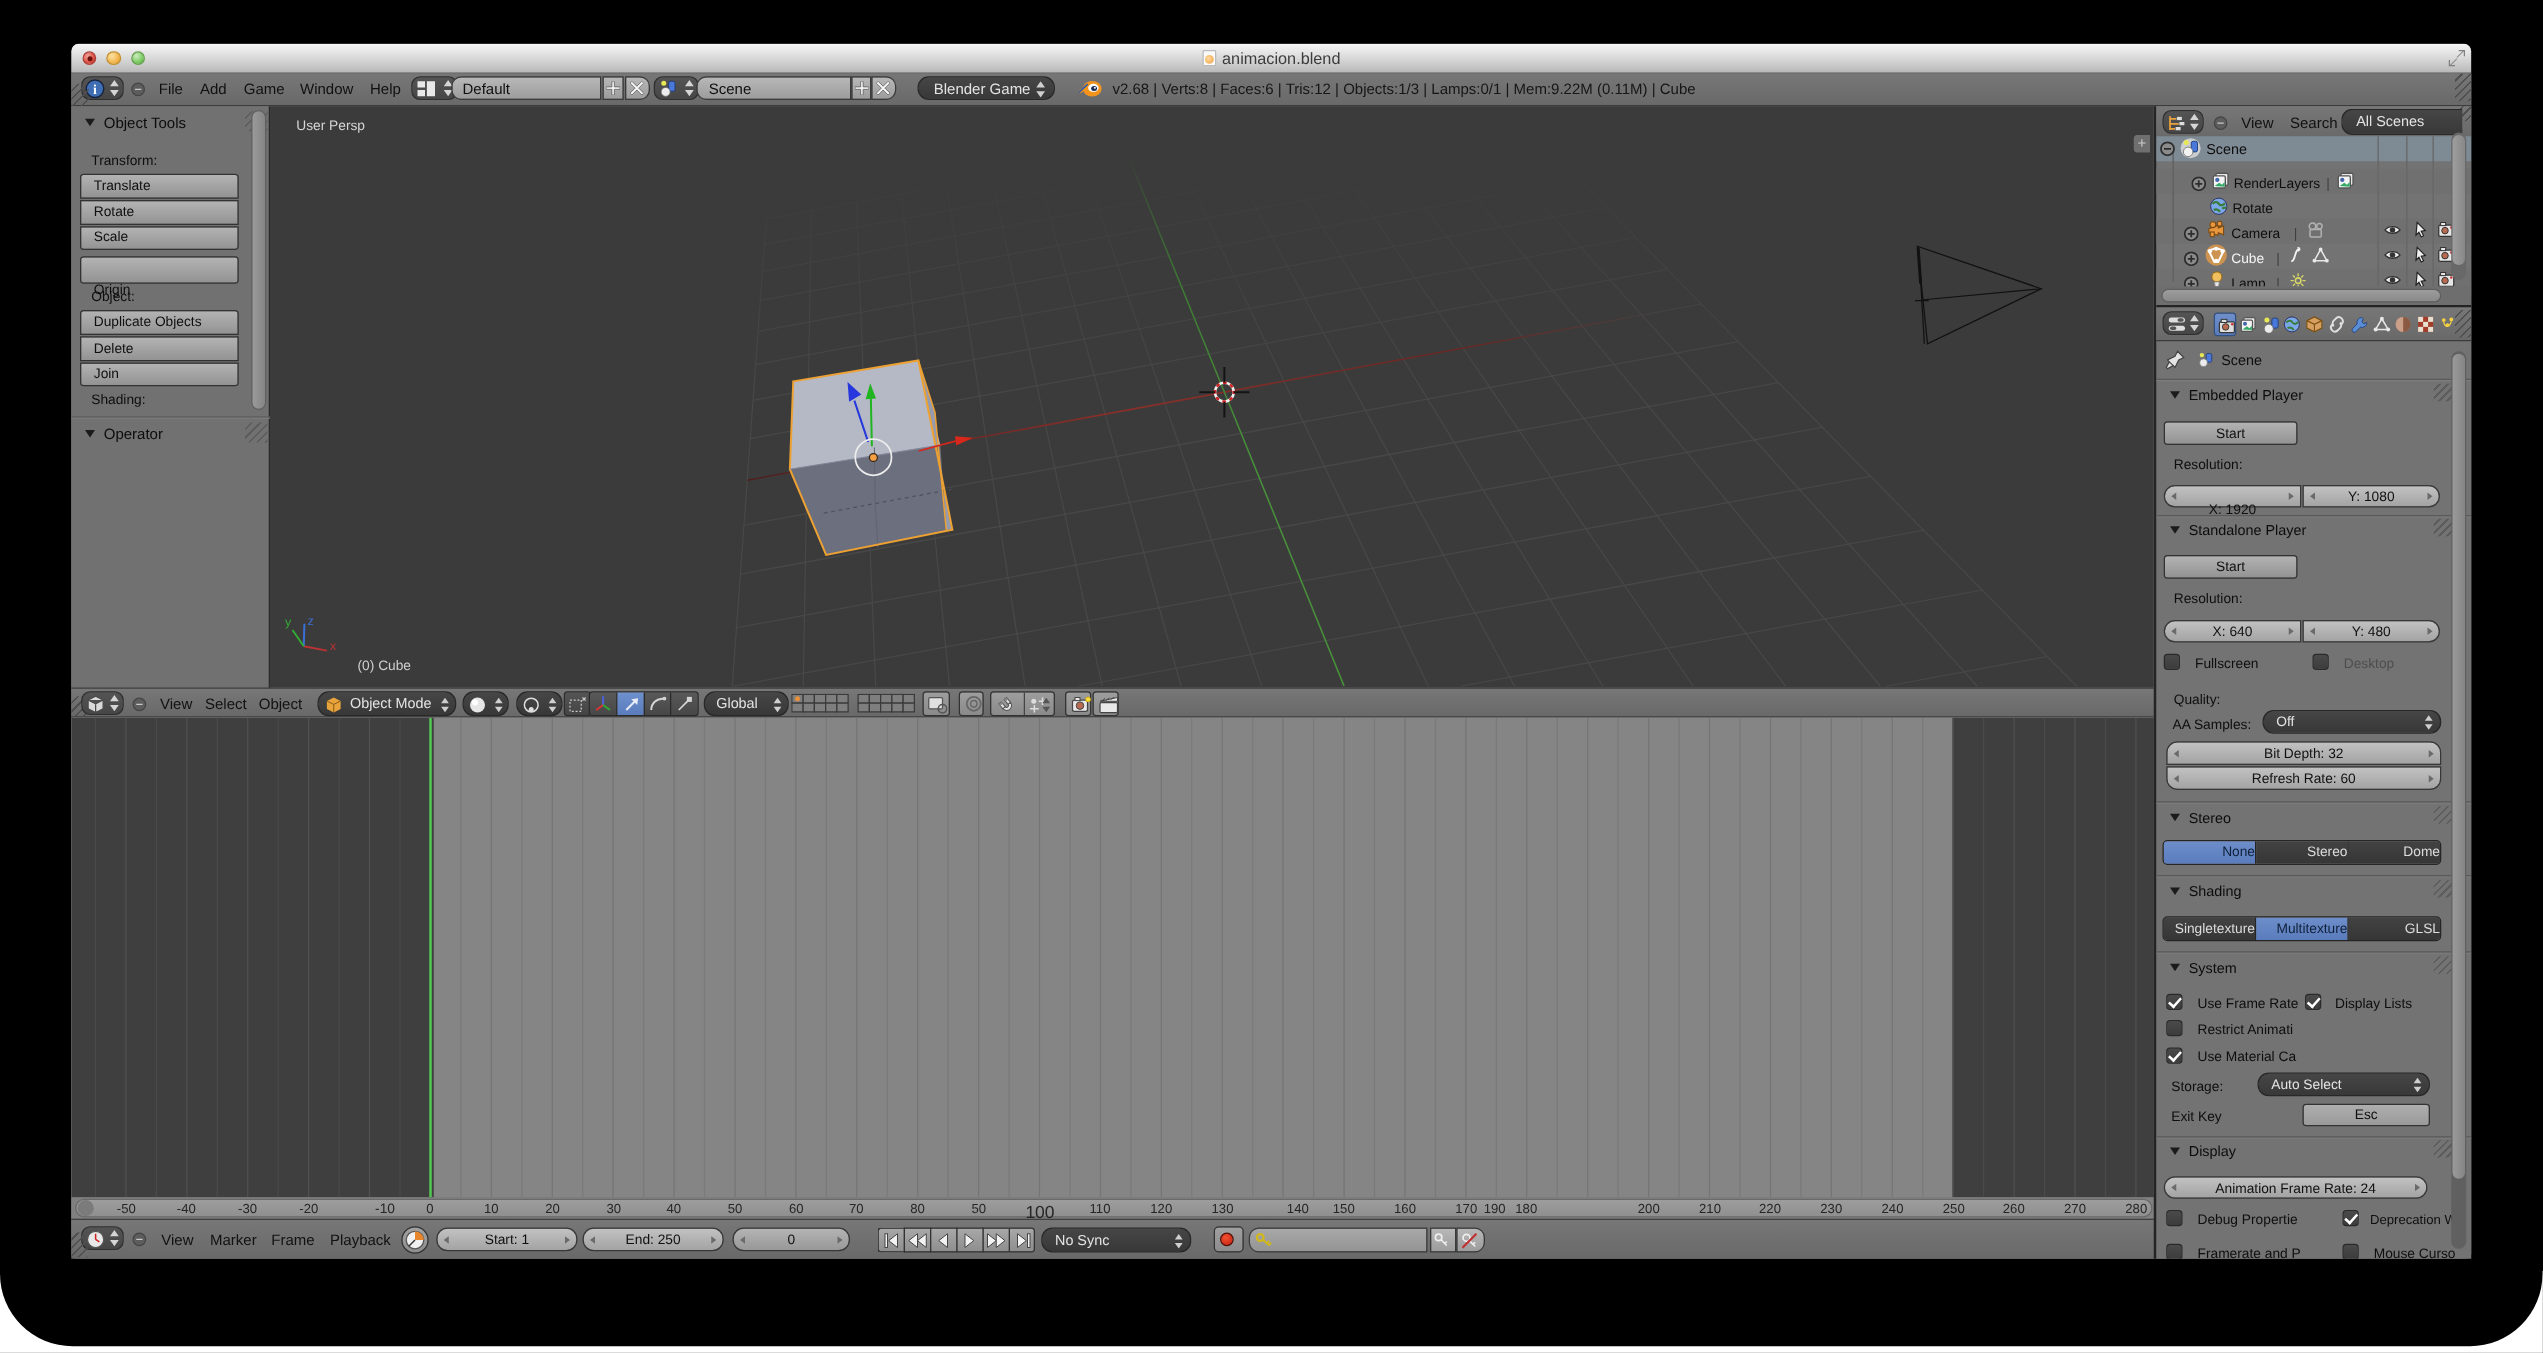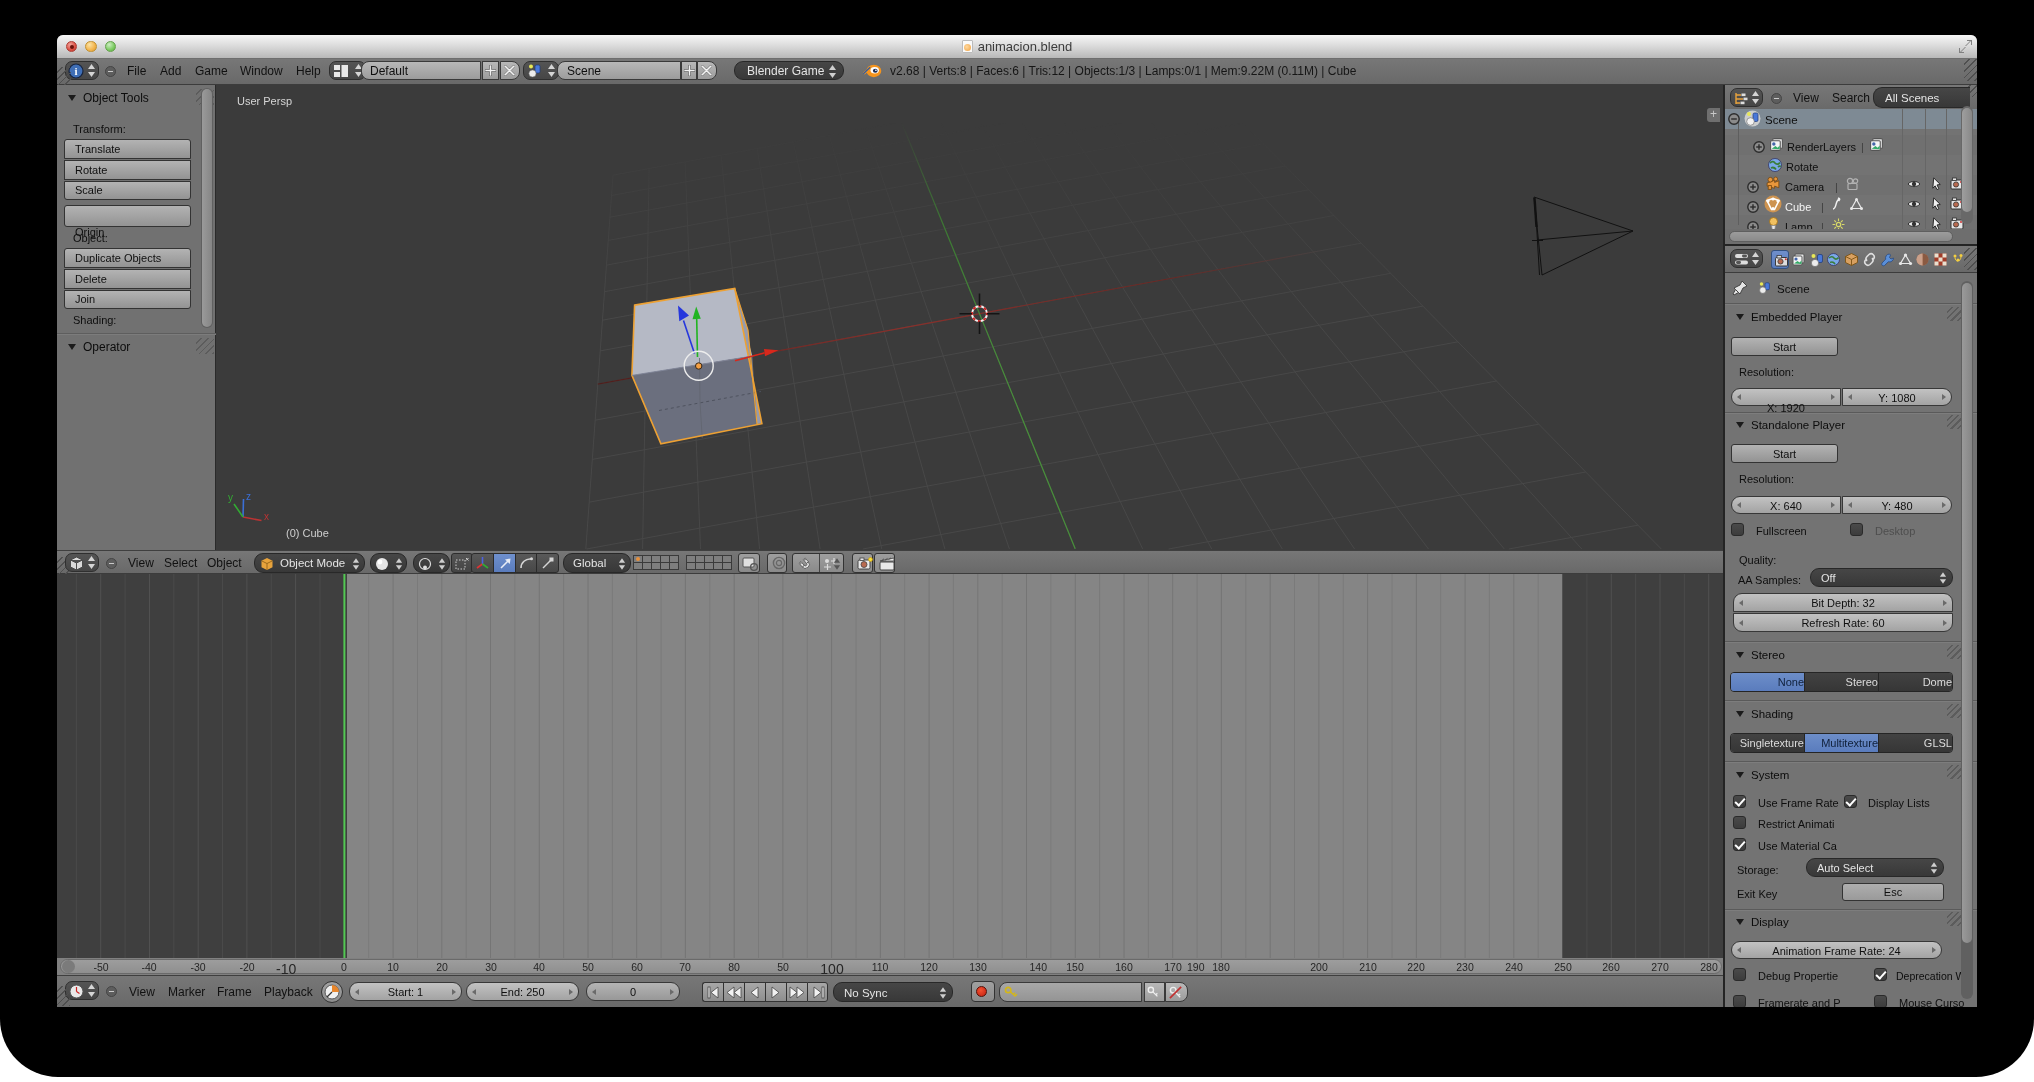--- a/index.html
+++ b/index.html
@@ -485,21 +485,21 @@
       </svg>
     </div>
   <div class="abs" id="ruler" style="left:0;top:923px;width:1668px;height:17px;background:#808080">
     <div style="position:absolute;left:3px;top:1px;right:3px;bottom:1px;background:linear-gradient(#9d9d9d,#8f8f8f);border:1px solid #6a6a6a;border-radius:8px"></div>
     <div style="position:absolute;left:5px;top:2px;width:13px;height:13px;border-radius:50%;background:#7b7b7b"></div>
     <div id="rulernums" style="position:absolute;left:0;top:0;width:1668px;height:17px">
         <div style="position:absolute;left:24px;top:2.5px;width:40px;text-align:center;font-size:10.5px;color:#262626">-50</div>
         <div style="position:absolute;left:72px;top:2.5px;width:40px;text-align:center;font-size:10.5px;color:#262626">-40</div>
         <div style="position:absolute;left:121px;top:2.5px;width:40px;text-align:center;font-size:10.5px;color:#262626">-30</div>
         <div style="position:absolute;left:170px;top:2.5px;width:40px;text-align:center;font-size:10.5px;color:#262626">-20</div>
-        <div style="position:absolute;left:219px;top:2.5px;width:40px;text-align:left;font-size:14px;color:#262626">-10</div>
+        <div style="position:absolute;left:219px;top:2.5px;width:40px;text-align:right;font-size:11px;color:#262626">-10</div>
         <div style="position:absolute;left:267px;top:2.5px;width:40px;text-align:center;font-size:10.5px;color:#262626">0</div>
         <div style="position:absolute;left:316px;top:2.5px;width:40px;text-align:center;font-size:10.5px;color:#262626">10</div>
         <div style="position:absolute;left:365px;top:2.5px;width:40px;text-align:center;font-size:10.5px;color:#262626">20</div>
         <div style="position:absolute;left:414px;top:2.5px;width:40px;text-align:center;font-size:10.5px;color:#262626">30</div>
         <div style="position:absolute;left:462px;top:2.5px;width:40px;text-align:center;font-size:10.5px;color:#262626">40</div>
         <div style="position:absolute;left:511px;top:2.5px;width:40px;text-align:center;font-size:10.5px;color:#262626">50</div>
         <div style="position:absolute;left:560px;top:2.5px;width:40px;text-align:center;font-size:10.5px;color:#262626">60</div>
         <div style="position:absolute;left:608px;top:2.5px;width:40px;text-align:center;font-size:10.5px;color:#262626">70</div>
         <div style="position:absolute;left:657px;top:2.5px;width:40px;text-align:center;font-size:10.5px;color:#262626">80</div>
         <div style="position:absolute;left:706px;top:2.5px;width:40px;text-align:center;font-size:10.5px;color:#262626">50</div>

